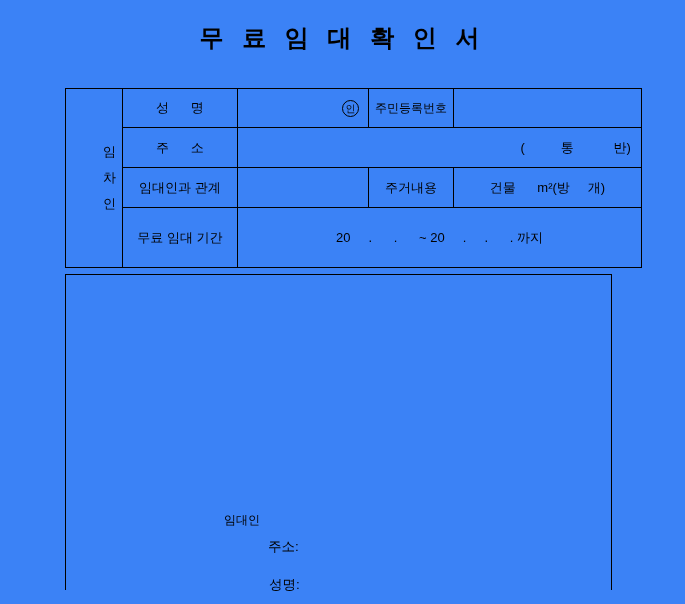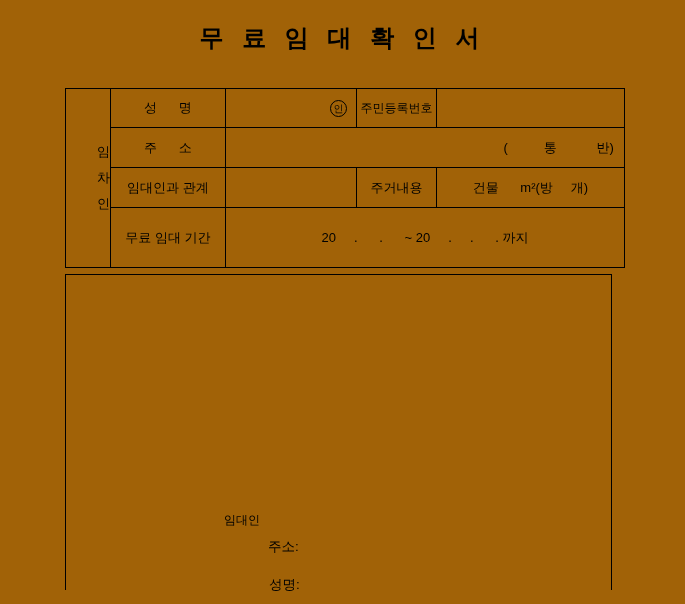--- a/index.html
+++ b/index.html
@@ -3,38 +3,38 @@
 <meta charset="utf-8">
 <style>
   html, body { margin: 0; padding: 0; }
   body {
     width: 685px; height: 604px;
     background: #ffffff;
     color: #000000;
     font-family: "Liberation Sans", "DejaVu Sans", sans-serif;
     overflow: hidden;
   }
-  .page { position: relative; width: 685px; height: 604px; background: #a16207; }
+  .page { position: relative; width: 685px; height: 604px; background: #3b82f6; }
 
   .doc-title {
     position: absolute; top: 22px; left: 0; width: 100%;
     text-align: center;
     font-size: 24px; font-weight: bold;
     letter-spacing: 6px;
     white-space: pre;
   }
 
   table.form-table {
     position: absolute; left: 65px; top: 88px;
     border-collapse: collapse; table-layout: fixed;
   }
   table.form-table td {
     border: 1px solid #000;
     font-size: 13px;
-    padding: 0;
+    padding: 6px;
     white-space: pre;
     vertical-align: middle;
     overflow: hidden;
   }
   td.c-center { text-align: center; }
   td.c-right  { text-align: right; margin-left: 8px; }
 
   .tenant-cell { text-align: center; }
   .tenant-vert {
     display: inline-block;

